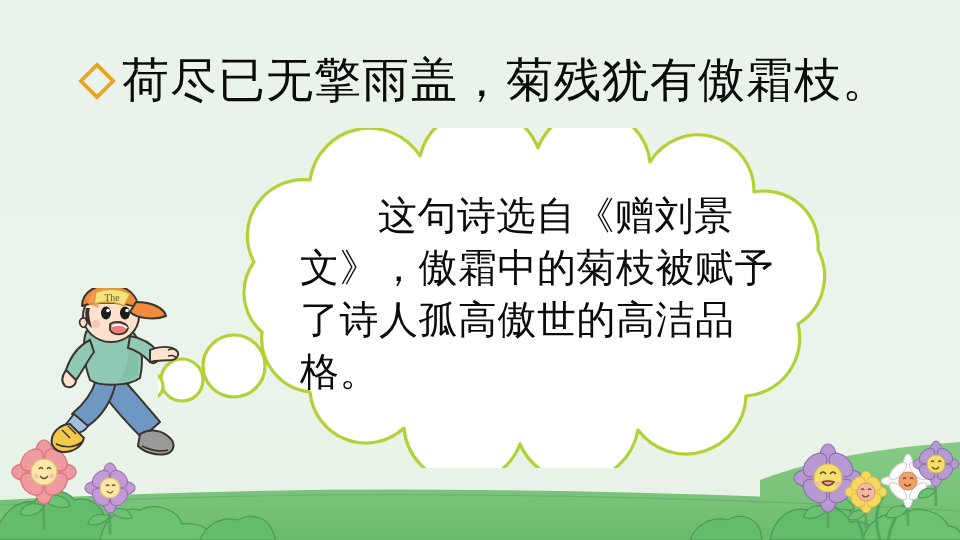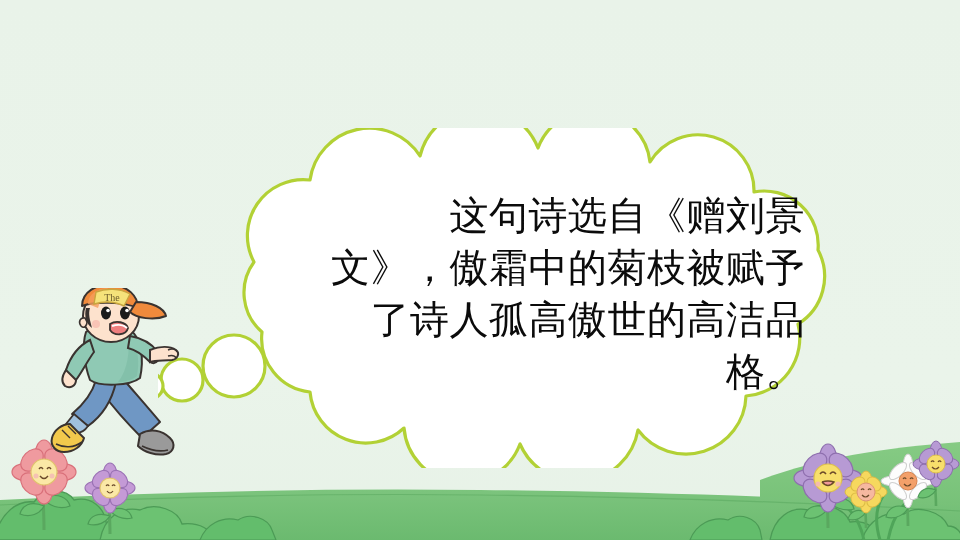--- a/index.html
+++ b/index.html
@@ -74,21 +74,20 @@
     left: 142px;
     top: 62px;
     width: 505px;
     font-size: 39px;
     line-height: 52px;
     color: #0b0b0b;
     text-indent: 78px;
     font-family: "Liberation Serif", "DejaVu Serif", serif;
     letter-spacing: 0.5px;
     word-break: break-all;
-    text-align: right;
   }
 
   
   .boy {
     position: absolute;
     left: 44px;
     top: 288px;
     width: 140px;
     height: 178px;
   }
@@ -257,20 +256,26 @@
         <ellipse cx="927" cy="472" rx="9" ry="6" fill="#b79ad4" stroke="#8e6fae" stroke-width="1" transform="rotate(45 927 472)"></ellipse>
         <ellipse cx="945" cy="472" rx="9" ry="6" fill="#b79ad4" stroke="#8e6fae" stroke-width="1" transform="rotate(-45 945 472)"></ellipse>
         <circle cx="936" cy="464" r="9" fill="#f7df6b" stroke="#dcbf4e" stroke-width="1"></circle>
         <path d="M 931 462 q 1.6 -2.2 3.2 0" fill="none" stroke="#6b4a2a" stroke-width="1.2"></path>
         <path d="M 938 462 q 1.6 -2.2 3.2 0" fill="none" stroke="#6b4a2a" stroke-width="1.2"></path>
         <path d="M 932 467 q 3.5 4 7 0" fill="none" stroke="#6b4a2a" stroke-width="1.2"></path>
       </g>
     </g>
   </svg>
 
+  <div class="heading">
+    <svg class="diamond-icon" viewBox="0 0 40 40" xmlns="http://www.w3.org/2000/svg">
+      <polygon points="20,3 37,20 20,37 3,20" fill="none" stroke="#e9a522" stroke-width="4"></polygon>
+    </svg>
+    <span class="heading-text">荷尽已无擎雨盖，菊残犹有傲霜枝。</span>
+  </div>
 
   <div class="bubble-wrap">
     <svg class="bubble-svg" viewBox="0 0 720 340" xmlns="http://www.w3.org/2000/svg">
 
       <path d="
         M 152 52
         A 60 60 0 0 1 262 28
         A 62 62 0 0 1 380 20
         A 58 58 0 0 1 492 34
         A 56 56 0 0 1 596 64

